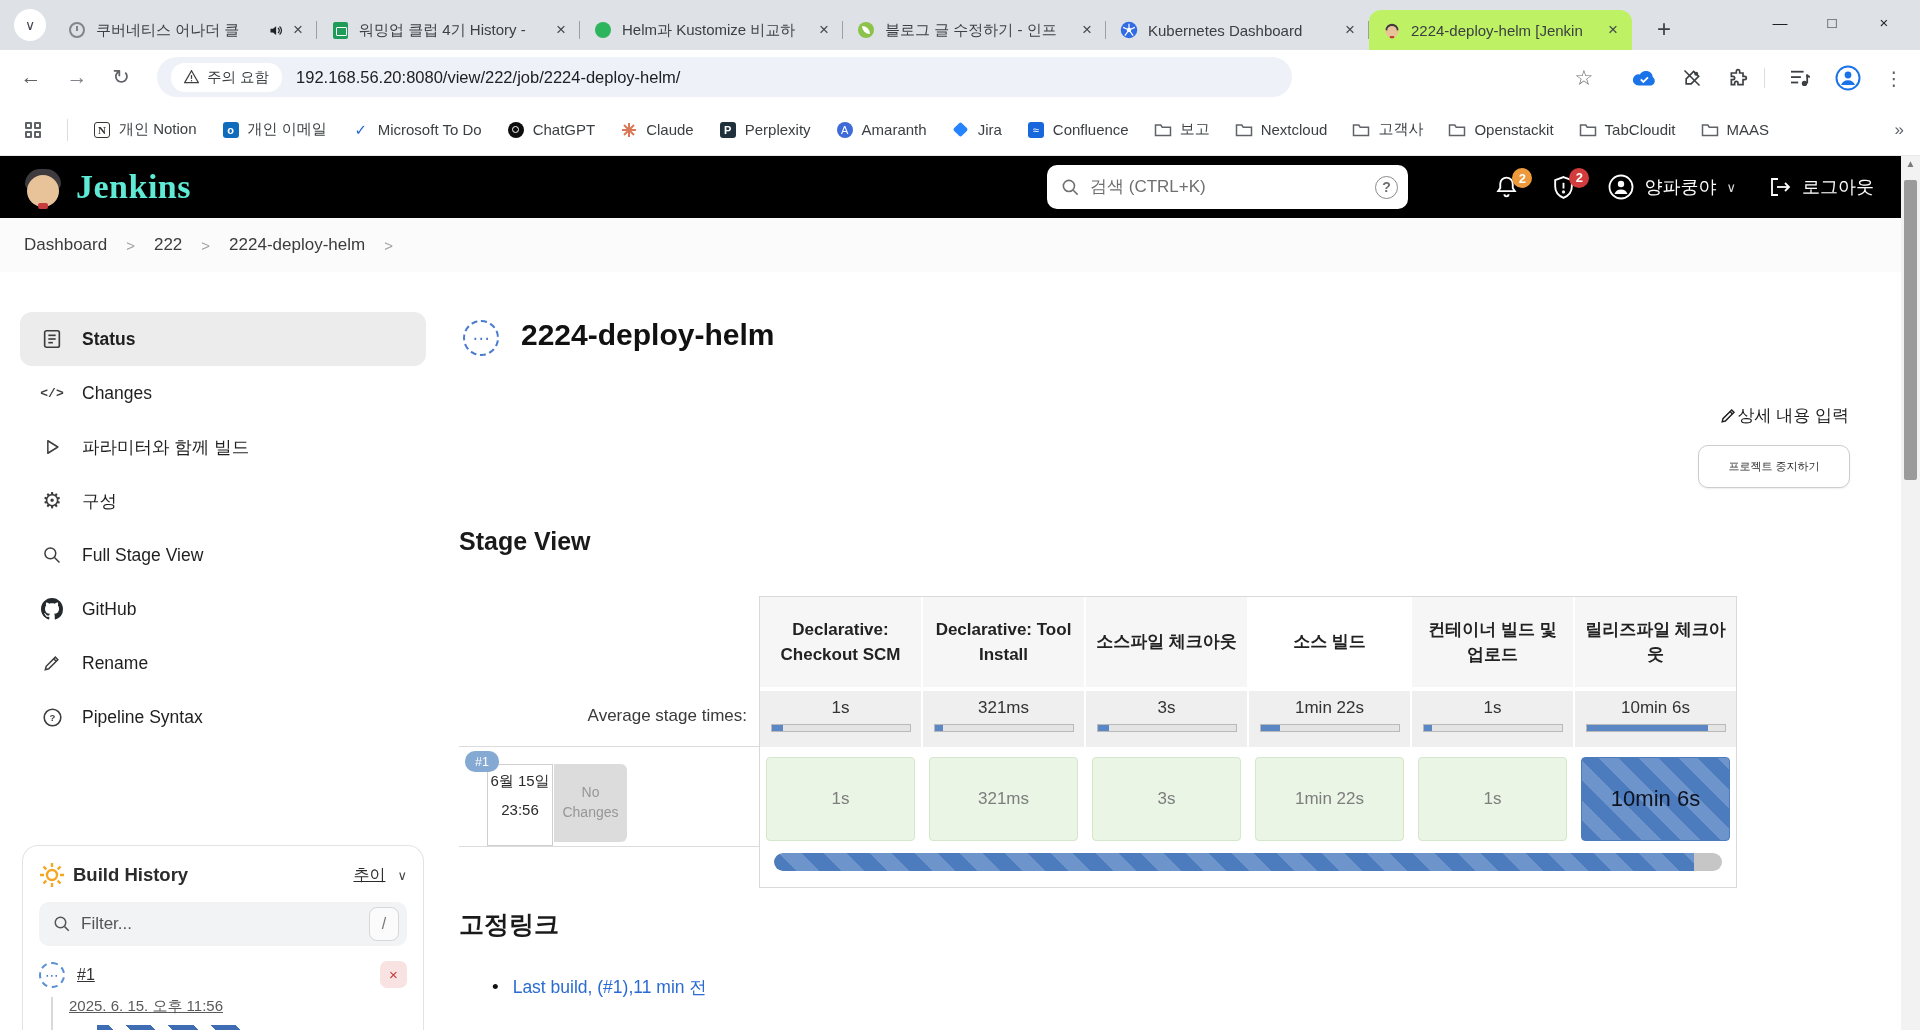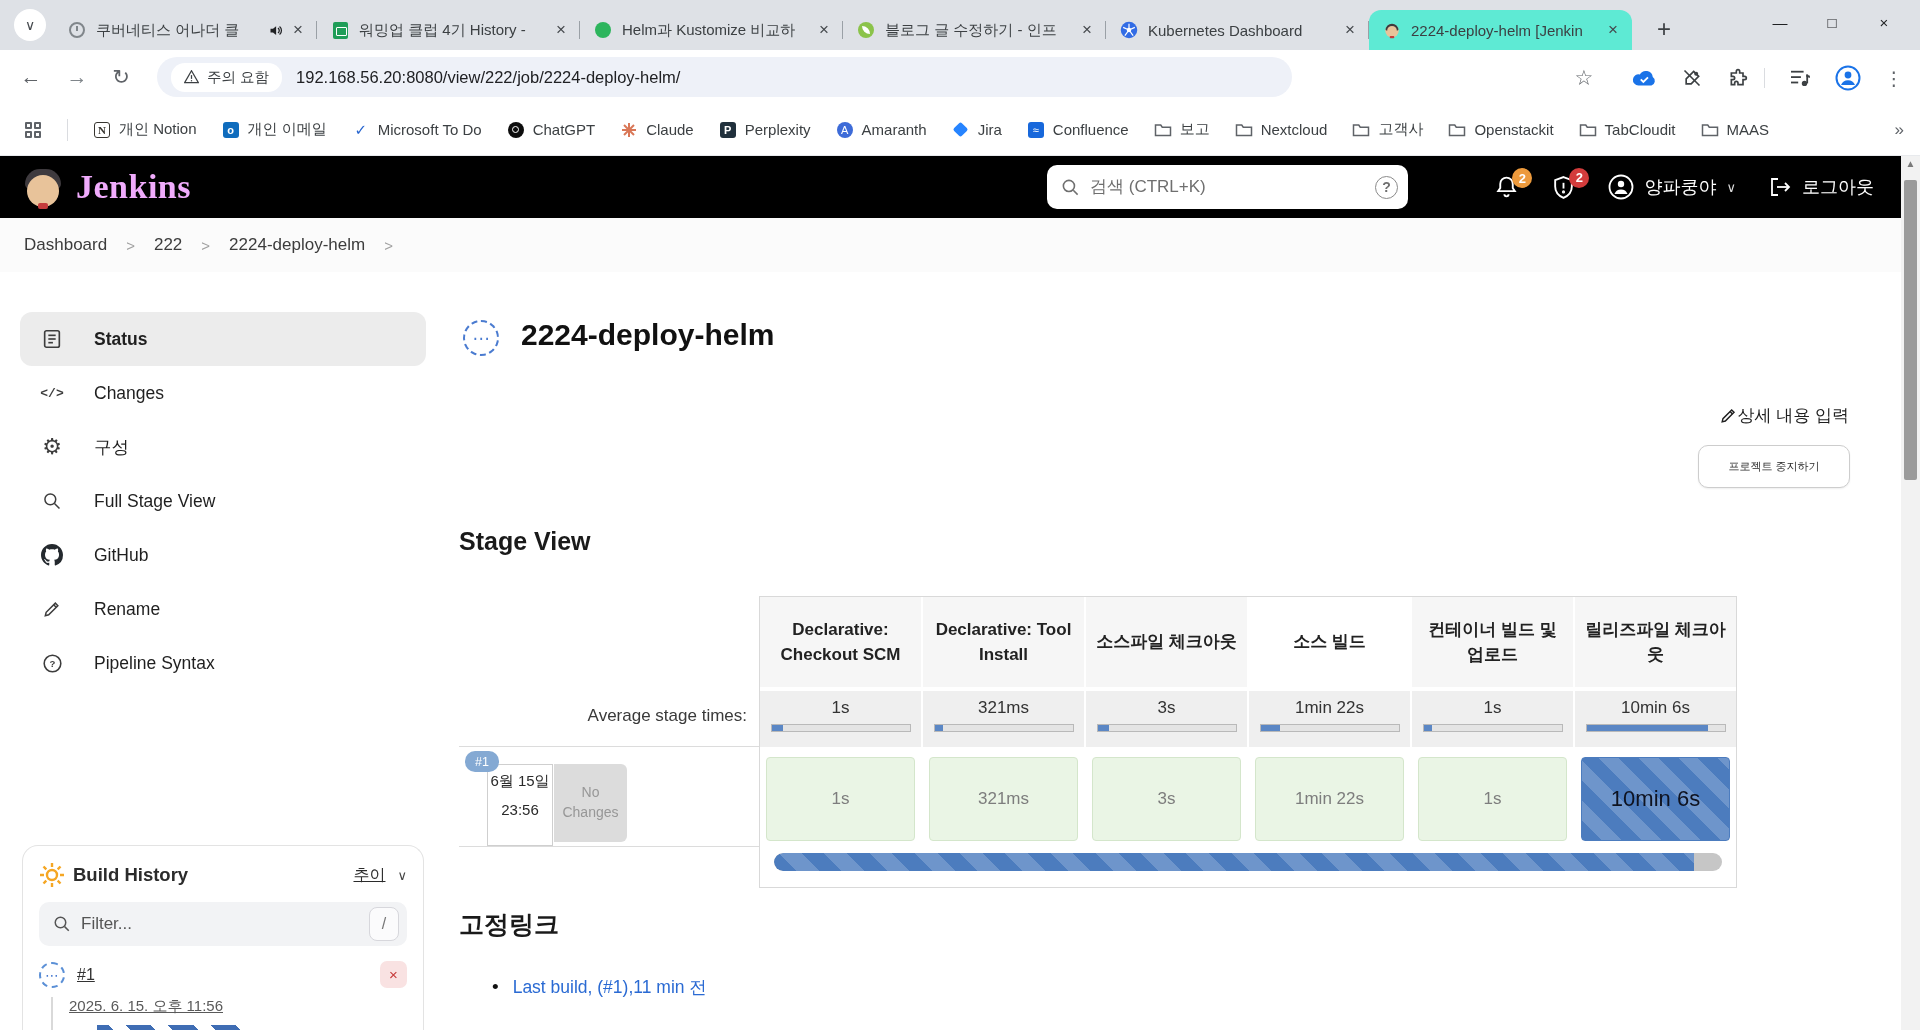--- a/index.html
+++ b/index.html
@@ -6,21 +6,21 @@
 html,body{width:1920px;height:1030px;overflow:hidden}
 body{position:relative;font-family:"Liberation Sans","DejaVu Sans",sans-serif;background:#fff;color:#202124}
 svg{display:block}
 
 
 .tabstrip{position:absolute;left:0;top:0;width:1920px;height:50px;background:#dee1e6}
 .tab-search-btn{position:absolute;left:14px;top:9px;width:32px;height:32px;border-radius:50%;background:#fff;display:flex;align-items:center;justify-content:center;color:#474b4f;font-size:14px;cursor:pointer}
 .tabs{position:absolute;left:54px;top:10px;display:flex;height:40px}
 .tab{width:263px;height:40px;display:flex;align-items:center;padding:0 8px 0 14px;border-radius:12px 12px 0 0;color:#3c4043;position:relative;cursor:pointer}
 .tab:not(.active)::after{content:"";position:absolute;right:0;top:11px;height:18px;width:1px;background:#9aa0a6}
-.tab.active{background:#5eead4}
+.tab.active{background:#bef264}
 .tab.active::after{display:none}
 .favicon{width:18px;height:18px;margin-right:10px;flex:none;display:flex;align-items:center;justify-content:center}
 .t-title{font-size:15px;white-space:nowrap;overflow:hidden;flex:1;min-width:0}
 .t-audio{flex:none;margin:0 4px}
 .t-close{width:22px;height:22px;border-radius:50%;display:flex;align-items:center;justify-content:center;font-size:17px;color:#45494d;flex:none;cursor:pointer}
 .newtab-btn{position:absolute;left:1648px;top:13px;width:32px;height:32px;display:flex;align-items:center;justify-content:center;font-size:24px;color:#3c4043;cursor:pointer}
 .win-controls{position:absolute;right:10px;top:0;height:44px;display:flex;align-items:center}
 .win-btn{width:52px;height:44px;display:flex;align-items:center;justify-content:center;font-size:15px;color:#1f2023;cursor:pointer}
 
 .fav-clock{width:16px;height:16px;border:2px solid #80868b;border-radius:50%;position:relative}
@@ -59,37 +59,37 @@
 .ic-confl{width:16px;height:16px;background:#1868db;border-radius:3px;color:#fff;font-size:11px;display:flex;align-items:center;justify-content:center}
 .bm-overflow{position:absolute;right:16px;font-size:17px;color:#5f6368;cursor:pointer}
 
 
 .jheader{position:absolute;left:0;top:156px;width:1920px;height:62px;background:#000}
 .brand{position:absolute;left:22px;top:9px;display:flex;align-items:center;gap:12px;cursor:pointer}
 .butler{width:42px;height:44px;position:relative}
 .butler .face{position:absolute;left:5px;top:10px;width:32px;height:32px;background:#e8c39a;border-radius:50%}
 .butler .hair{position:absolute;left:3px;top:4px;width:36px;height:20px;background:#3e3a3e;border-radius:18px 18px 6px 6px}
 .butler .tie{position:absolute;left:16px;bottom:0;width:10px;height:6px;background:#c43c3c;border-radius:2px}
-.brand-name{font-family:"Liberation Serif","DejaVu Serif",serif;font-size:34px;font-weight:bold;color:#f0abfc;letter-spacing:.5px}
+.brand-name{font-family:"Liberation Serif","DejaVu Serif",serif;font-size:34px;font-weight:bold;color:#5eead4;letter-spacing:.5px}
 .jsearch{position:absolute;left:1047px;top:9px;width:361px;height:44px;background:#fff;border-radius:10px;display:flex;align-items:center;padding:0 10px 0 14px}
 .jsearch input{border:0;outline:0;background:transparent;flex:1;font-size:17px;color:#444;font-family:inherit;min-width:0}
 .jsearch input::placeholder{color:#6f6f6f}
 .help-circle{width:23px;height:23px;border:1.6px solid #8a8a8a;border-radius:50%;color:#6f6f6f;font-size:14px;font-weight:bold;display:flex;align-items:center;justify-content:center;cursor:pointer}
 .hdr-right{position:absolute;right:46px;top:0;height:62px;display:flex;align-items:center;gap:32px}
 .hdr-item{position:relative;display:flex;align-items:center;gap:10px;color:#fff;font-size:18px;cursor:pointer}
 .chev{font-size:13px;color:#ddd}
 
 
 .crumbs{position:absolute;left:0;top:218px;width:1901px;height:54px;background:#fbfbfb;display:flex;align-items:center;padding-left:24px;gap:19px;font-size:17px;color:#3c3c3c}
 .crumb{cursor:pointer}
 .crumb-sep{color:#a0a0a0;font-size:15px}
 
 
 .snav{position:absolute;left:20px;top:312px;width:406px}
-.snav-item{height:54px;display:flex;align-items:center;gap:30px;padding-left:20px;font-size:17.5px;color:#1f1f1f;border-radius:12px;cursor:pointer}
+.snav-item{height:54px;display:flex;align-items:center;gap:18px;padding-left:20px;font-size:17.5px;color:#1f1f1f;border-radius:12px;cursor:pointer}
 .snav-item.sel{background:#ececec;font-weight:bold}
 .sic{width:24px;height:24px;flex:none;display:flex;align-items:center;justify-content:center;color:#3d3d3d}
 .sic-code{font-family:"Liberation Mono","DejaVu Sans Mono",monospace;font-size:13px;font-weight:bold}
 .sic-gear{font-size:22px;line-height:1}
 
 
 .bh-card{position:absolute;left:22px;top:845px;width:402px;height:185px;border:1px solid #e3e3e3;border-bottom:none;border-radius:16px 16px 0 0;background:#fff;padding:16px 16px 0;overflow:hidden}
 .bh-head{display:flex;align-items:center;gap:8px}
 .bh-title{font-size:18.5px;font-weight:600;color:#2b2b2b;flex:1}
 .trend-link{font-size:16px;color:#2b2b2b;text-decoration:underline;cursor:pointer}
@@ -477,20 +477,28 @@
           <line x1="8" y1="16" x2="13" y2="16"></line>
         </svg>
       </span>
     <span>Status</span>
   </div>
   <div class="snav-item">
     <span class="sic sic-code">&lt;/&gt;</span>
     <span>Changes</span>
   </div>
   <div class="snav-item">
+    <span class="sic">
+        <svg width="20" height="20" viewBox="0 0 24 24" fill="none" stroke="#3d3d3d" stroke-width="1.8">
+          <path d="M7 4.5l12 7.5-12 7.5z" stroke-linejoin="round"></path>
+        </svg>
+      </span>
+    <span>파라미터와 함께 빌드</span>
+  </div>
+  <div class="snav-item">
     <span class="sic sic-gear">⚙</span>
     <span>구성</span>
   </div>
   <div class="snav-item">
     <span class="sic">
         <svg width="20" height="20" viewBox="0 0 24 24">
           <circle cx="10" cy="10" r="6.5" fill="none" stroke="#3d3d3d" stroke-width="1.8"></circle>
           <line x1="15" y1="15" x2="21" y2="21" stroke="#3d3d3d" stroke-width="1.8"></line>
         </svg>
       </span>

